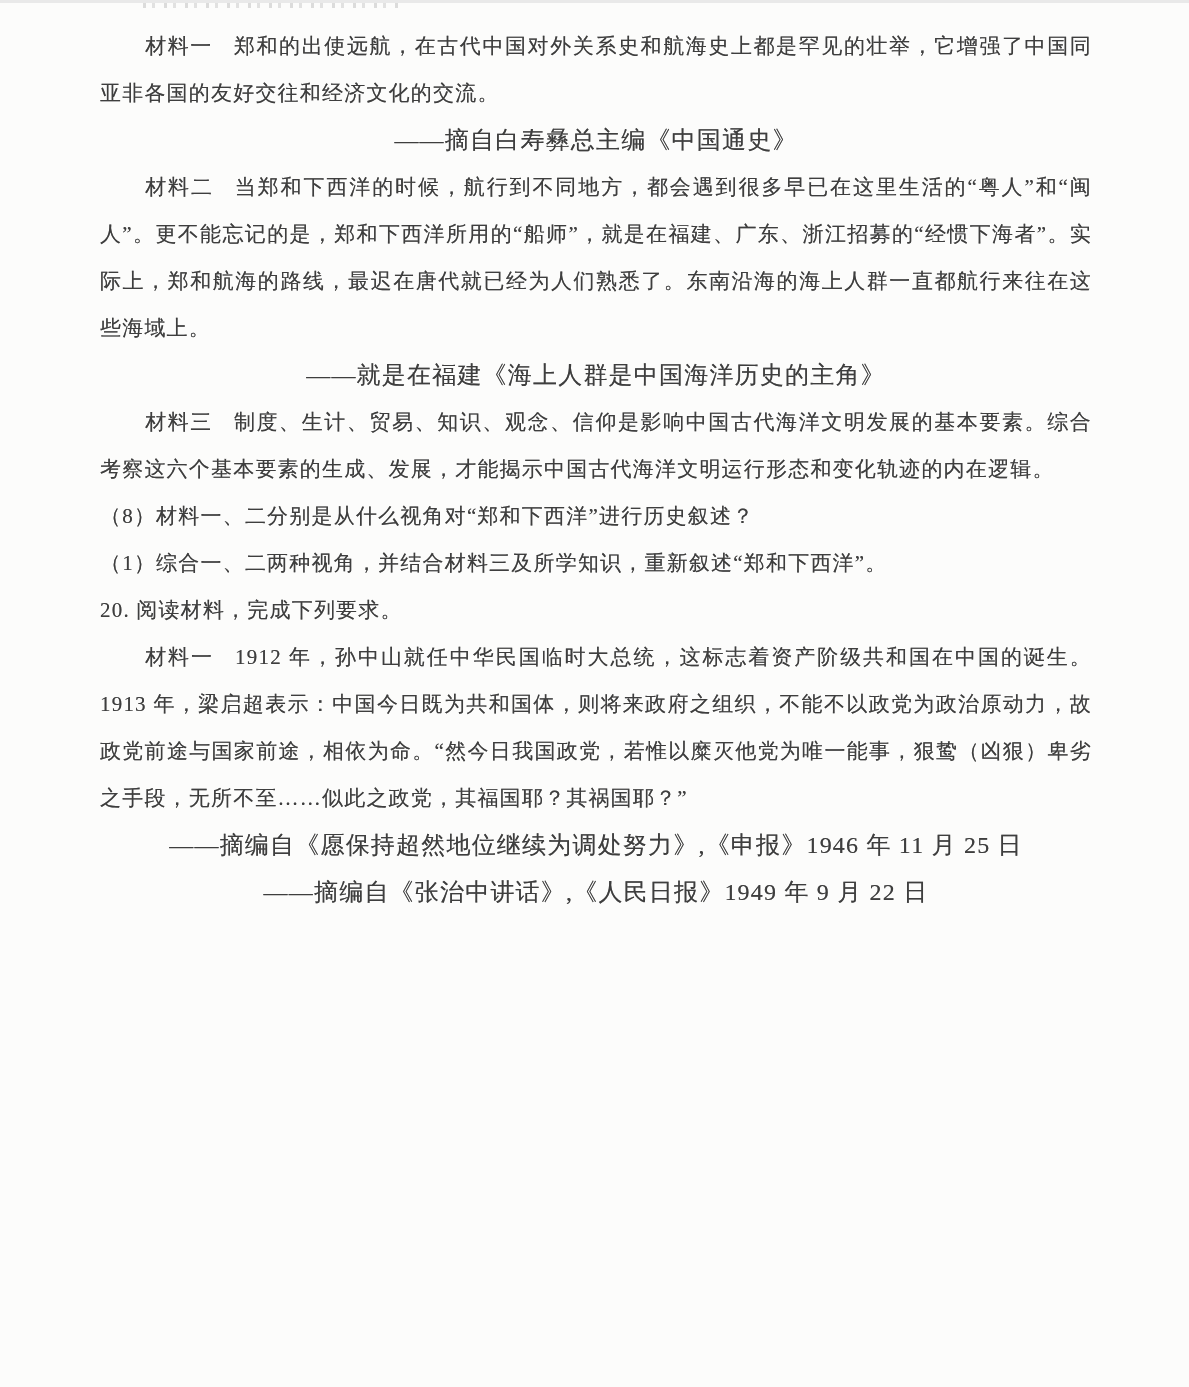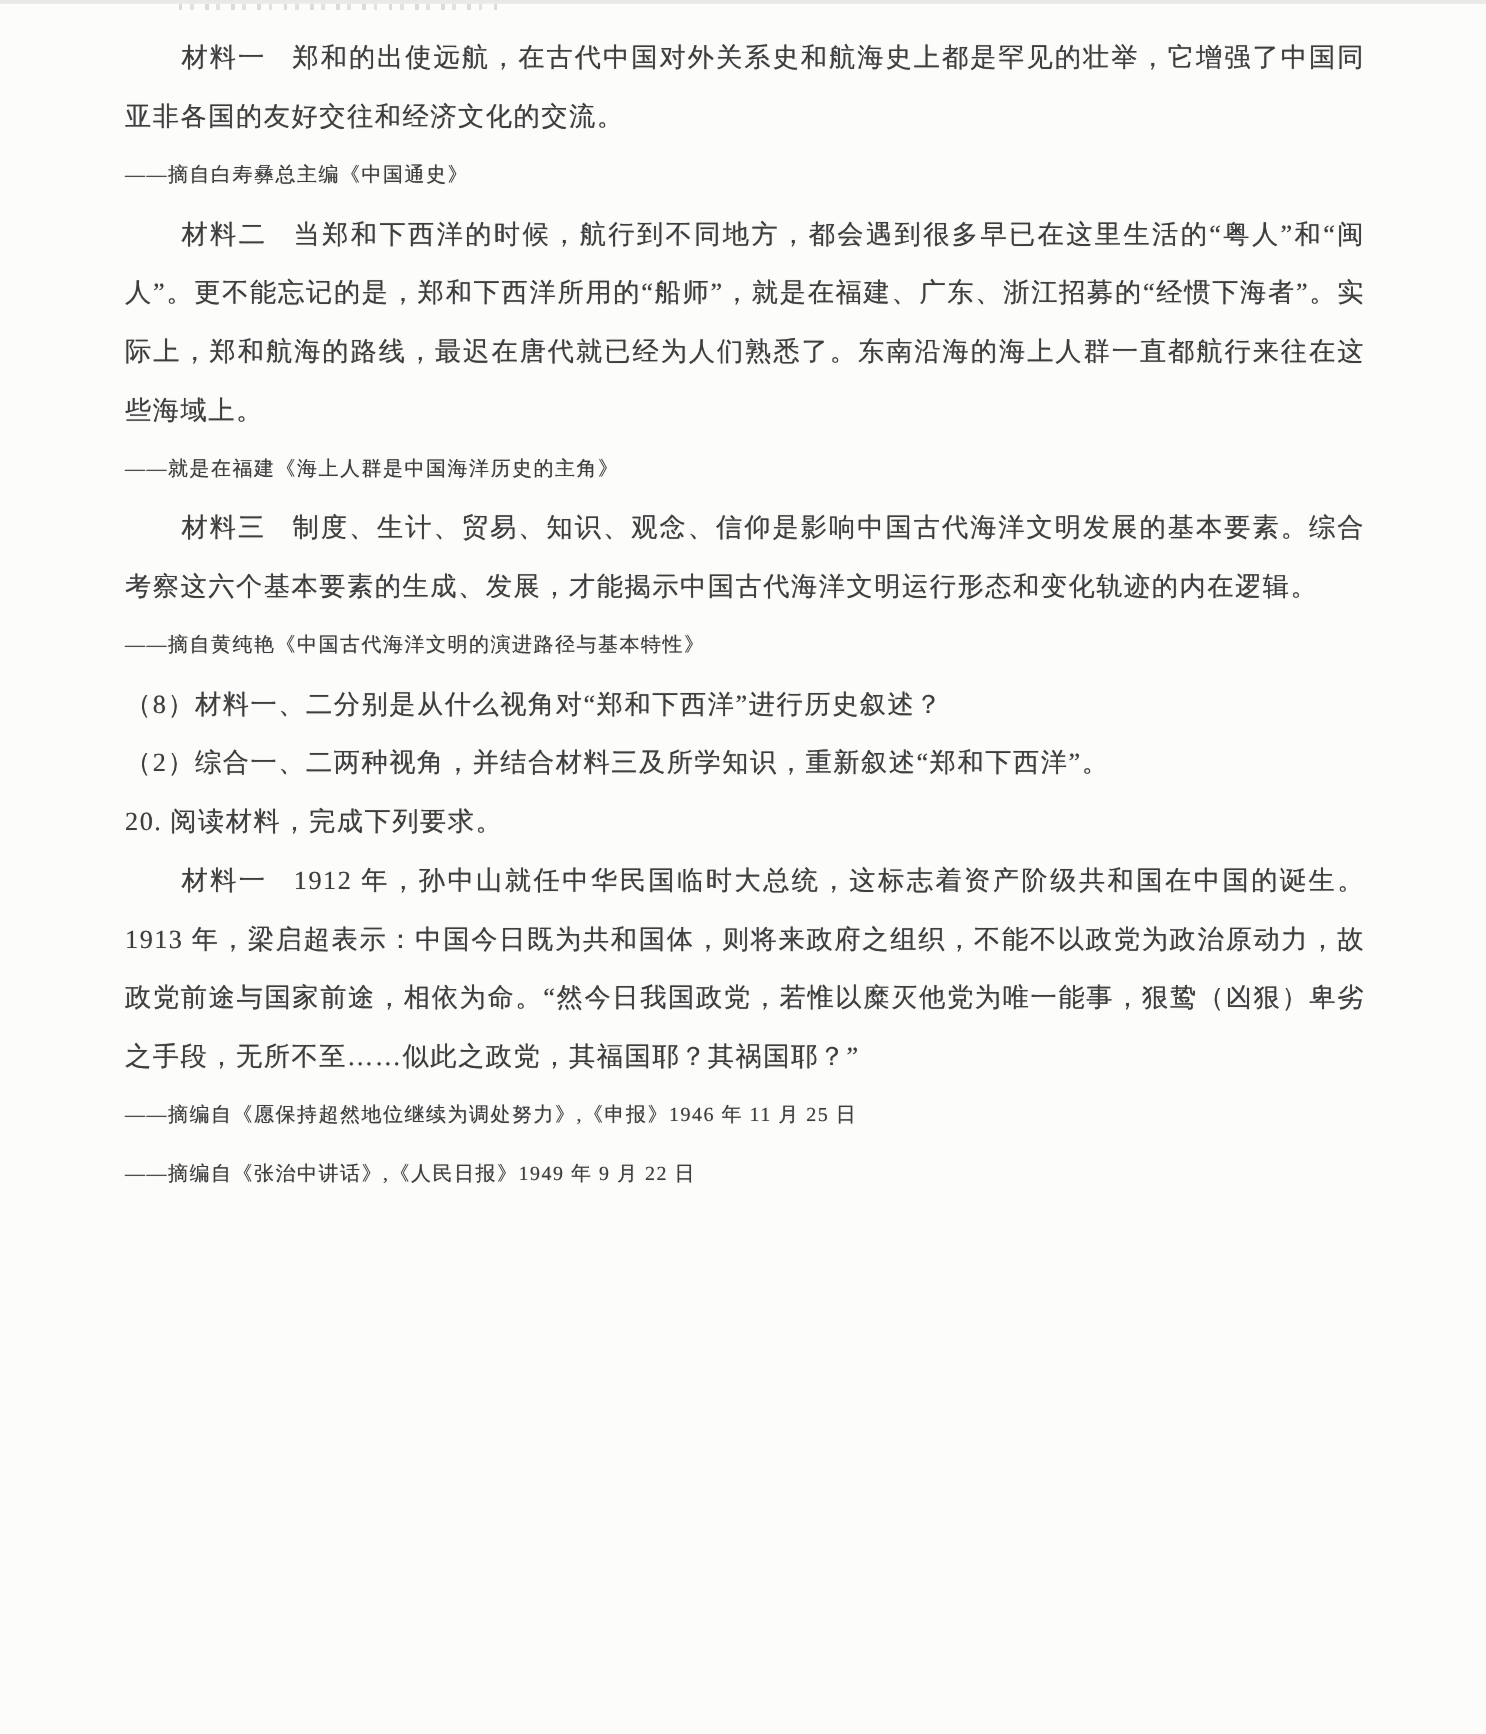--- a/index.html
+++ b/index.html
@@ -28,24 +28,24 @@
     font-size: 21px;
     line-height: 47px;
     letter-spacing: 1.2px;
     text-align: justify;
     text-shadow: 0 0 0.6px rgba(70,70,70,0.65);
   }
   .para.indent { text-indent: 2.15em; }
   .mlabel { margin-right: 1em; }
   .source {
     margin: 0;
-    font-size: 16px;
+    font-size: 24px;
     line-height: 47px;
     letter-spacing: 1.2px;
-    text-align: left;
+    text-align: center;
     text-shadow: 0 0 0.6px rgba(70,70,70,0.65);
   }
   
   .clip-remnant {
     position: absolute;
     left: 143px;
     top: 0;
     width: 258px;
     height: 5px;
     opacity: 0.33;
@@ -65,24 +65,23 @@
 
   <div class="content">
 
     <p class="para indent"><span class="mlabel">材料一</span><span>郑和的出使远航，在古代中国对外关系史和航海史上都是罕见的壮举，它增强了中国同亚非各国的友好交往和经济文化的交流。</span></p>
     <p class="source">——摘自白寿彝总主编《中国通史》</p>
 
     <p class="para indent"><span class="mlabel">材料二</span><span>当郑和下西洋的时候，航行到不同地方，都会遇到很多早已在这里生活的“粤人”和“闽人”。更不能忘记的是，郑和下西洋所用的“船师”，就是在福建、广东、浙江招募的“经惯下海者”。实际上，郑和航海的路线，最迟在唐代就已经为人们熟悉了。东南沿海的海上人群一直都航行来往在这些海域上。</span></p>
     <p class="source">——就是在福建《海上人群是中国海洋历史的主角》</p>
 
     <p class="para indent"><span class="mlabel">材料三</span><span>制度、生计、贸易、知识、观念、信仰是影响中国古代海洋文明发展的基本要素。综合考察这六个基本要素的生成、发展，才能揭示中国古代海洋文明运行形态和变化轨迹的内在逻辑。</span></p>
-    <p class="source">——摘自黄纯艳《中国古代海洋文明的演进路径与基本特性》</p>
 
     <p class="question">（8）材料一、二分别是从什么视角对“郑和下西洋”进行历史叙述？</p>
-    <p class="question">（2）综合一、二两种视角，并结合材料三及所学知识，重新叙述“郑和下西洋”。</p>
+    <p class="question">（1）综合一、二两种视角，并结合材料三及所学知识，重新叙述“郑和下西洋”。</p>
 
     <p class="heading">20. 阅读材料，完成下列要求。</p>
 
     <p class="para indent"><span class="mlabel">材料一</span><span>1912 年，孙中山就任中华民国临时大总统，这标志着资产阶级共和国在中国的诞生。1913 年，梁启超表示：中国今日既为共和国体，则将来政府之组织，不能不以政党为政治原动力，故政党前途与国家前途，相依为命。“然今日我国政党，若惟以糜灭他党为唯一能事，狠鸷（凶狠）卑劣之手段，无所不至……似此之政党，其福国耶？其祸国耶？”</span></p>
 
     <p class="source">——摘编自《愿保持超然地位继续为调处努力》,《申报》1946 年 11 月 25 日</p>
 
     <p class="source">——摘编自《张治中讲话》,《人民日报》1949 年 9 月 22 日</p>
 
   </div>

